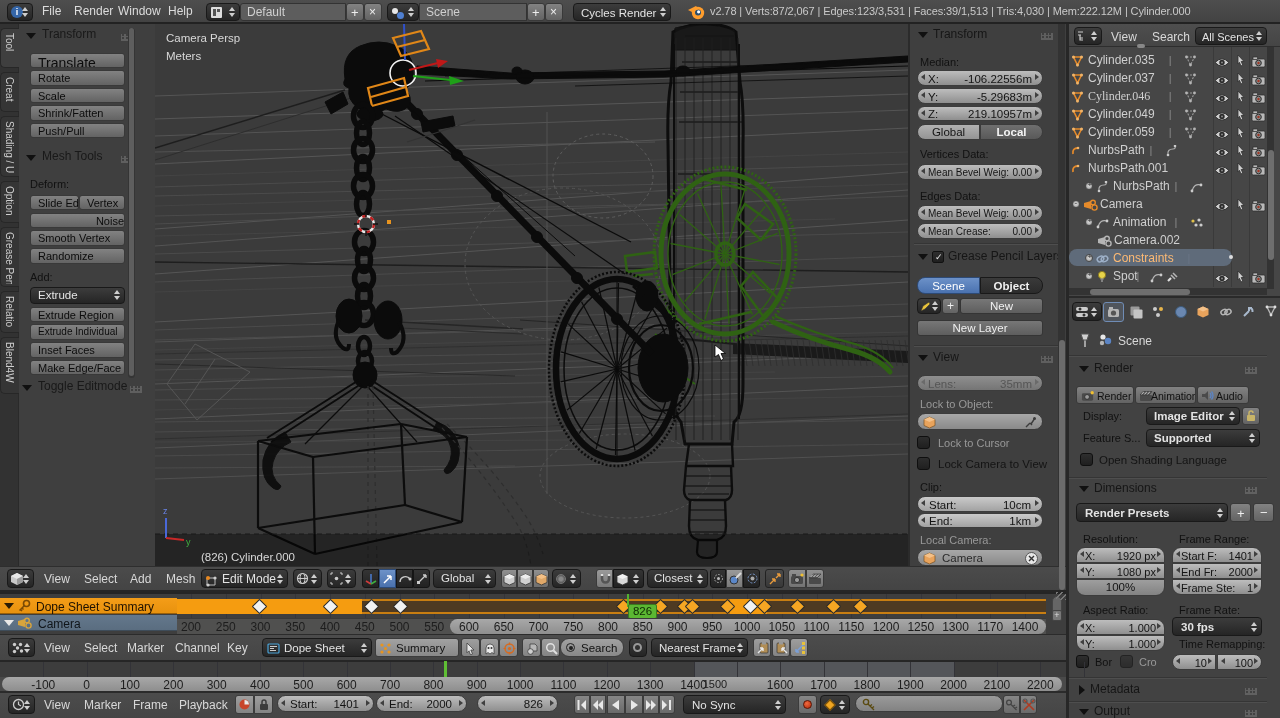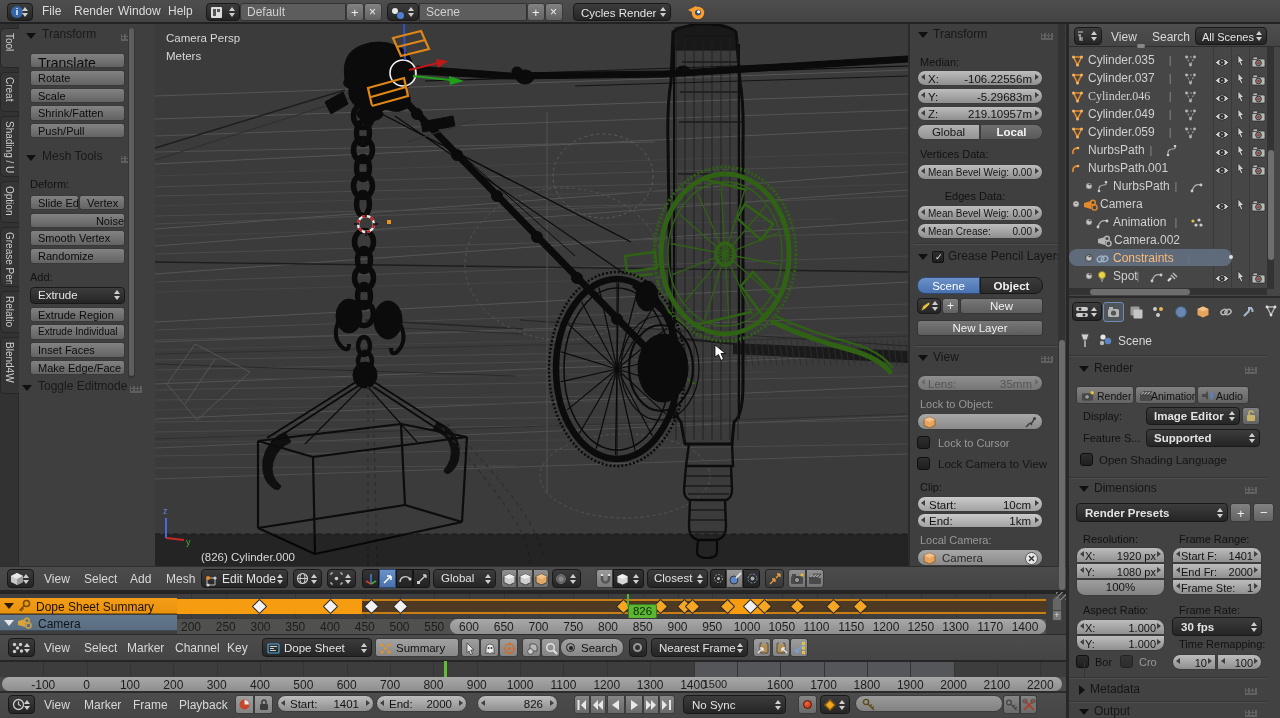--- a/index.html
+++ b/index.html
@@ -70,20 +70,21 @@
     <div class="a darkw" style="left:573px;top:3px;width:98px;height:18px;">
       <span style="position:absolute;left:7px;top:2.5px;font-size:11.5px;">Cycles Render</span>
       <span class="udw"></span>
     </div>
     <svg class="a" style="left:687px;top:4px;width:20px;height:16px;" viewBox="0 0 20 16">
       <circle cx="11" cy="9" r="6.2" fill="#ff9d2c"></circle>
       <circle cx="11" cy="8.4" r="3" fill="#2a4e6e"></circle>
       <circle cx="11.6" cy="7.8" r="1.6" fill="#fff"></circle>
       <path d="M1,6 L9,2 L12,5 L5,8 Z" fill="#ff9d2c"></path>
     </svg>
+    <div class="a" style="left:710px;top:5px;width:560px;height:14px;font-size:11px;color:#c9c9c9;letter-spacing:-0.1px;">v2.78 | Verts:87/2,067 | Edges:123/3,531 | Faces:39/1,513 | Tris:4,030 | Mem:222.12M | Cylinder.000</div>
     <div class="a" style="left:0px;top:24px;width:155px;height:542px;background:#3f3f3f;"></div>
     <div class="a" style="left:0px;top:24px;width:19px;height:542px;background:#323232;border-right:1px solid #2a2a2a;"></div>
     <div class="a" style="left:0px;top:28px;width:19px;height:40px;background:#3f3f3f;border:1px solid #272727;border-right:none;border-radius:5px 0 0 5px;">
       <span style="position:absolute;left:3px;top:4px;font-size:10px;color:#cfcfcf;writing-mode:vertical-rl;white-space:nowrap;height:32px;overflow:hidden;">Tool</span>
     </div>
     <div class="a" style="left:0px;top:72px;width:19px;height:40px;background:#353535;border:1px solid #272727;border-right:none;border-radius:5px 0 0 5px;">
       <span style="position:absolute;left:3px;top:4px;font-size:10px;color:#cfcfcf;writing-mode:vertical-rl;white-space:nowrap;height:32px;overflow:hidden;">Creat</span>
     </div>
     <div class="a" style="left:0px;top:116px;width:19px;height:61px;background:#353535;border:1px solid #272727;border-right:none;border-radius:5px 0 0 5px;">
       <span style="position:absolute;left:3px;top:4px;font-size:10px;color:#cfcfcf;writing-mode:vertical-rl;white-space:nowrap;height:53px;overflow:hidden;">Shading / U</span>
@@ -547,21 +548,21 @@
     </div>
     <div class="a" style="left:917px;top:124px;width:63px;height:15.5px;background:linear-gradient(#b2b2b2,#949494);border:1px solid #3c3c3c;border-radius:9px 0 0 9px;font-size:11.5px;color:#141414;text-align:center;padding-top:1px;">Global</div>
     <div class="a" style="left:980px;top:124px;width:63px;height:15.5px;background:linear-gradient(#6f6f6f,#595959);border:1px solid #3c3c3c;border-radius:0 9px 9px 0;font-size:11.5px;color:#f3f3f3;text-align:center;padding-top:1px;font-weight:bold;">Local</div>
     <div class="a lbl" style="left:920px;top:148px;width:110px;height:12px;">Vertices Data:</div>
     <div class="a pill" style="left:917px;top:164px;width:126px;height:15.5px;font-size:10px;">
       <span class="la" style="border-right-color:#3f3f3f"></span>
       <span class="ra" style="border-left-color:#3f3f3f"></span>
       <span style="position:absolute;left:10px;top:1.5px;color:#141414;">Mean Bevel Weig:</span>
       <span style="position:absolute;right:10px;top:1.5px;color:#141414;">0.00</span>
     </div>
-    <div class="a lbl" style="left:920px;top:190px;width:110px;height:12px;text-align:center;">Edges Data:</div>
+    <div class="a lbl" style="left:920px;top:190px;width:110px;height:12px;">Edges Data:</div>
     <div class="a pill" style="left:917px;top:205px;width:126px;height:15.5px;font-size:10px;">
       <span class="la" style="border-right-color:#3f3f3f"></span>
       <span class="ra" style="border-left-color:#3f3f3f"></span>
       <span style="position:absolute;left:10px;top:1.5px;color:#141414;">Mean Bevel Weig:</span>
       <span style="position:absolute;right:10px;top:1.5px;color:#141414;">0.00</span>
     </div>
     <div class="a pill" style="left:917px;top:223px;width:126px;height:15.5px;font-size:10px;">
       <span class="la" style="border-right-color:#3f3f3f"></span>
       <span class="ra" style="border-left-color:#3f3f3f"></span>
       <span style="position:absolute;left:10px;top:1.5px;color:#141414;">Mean Crease:</span>

